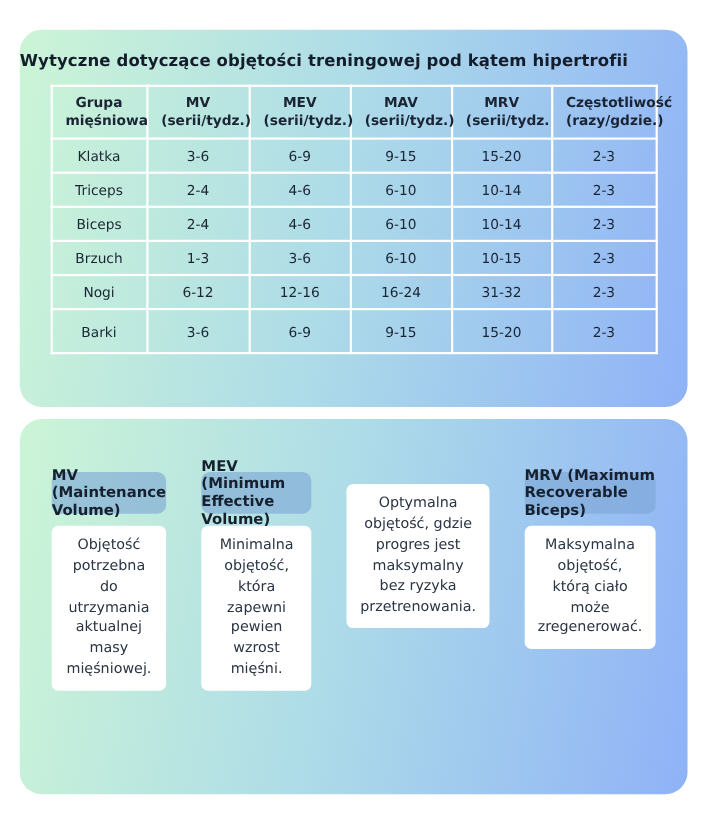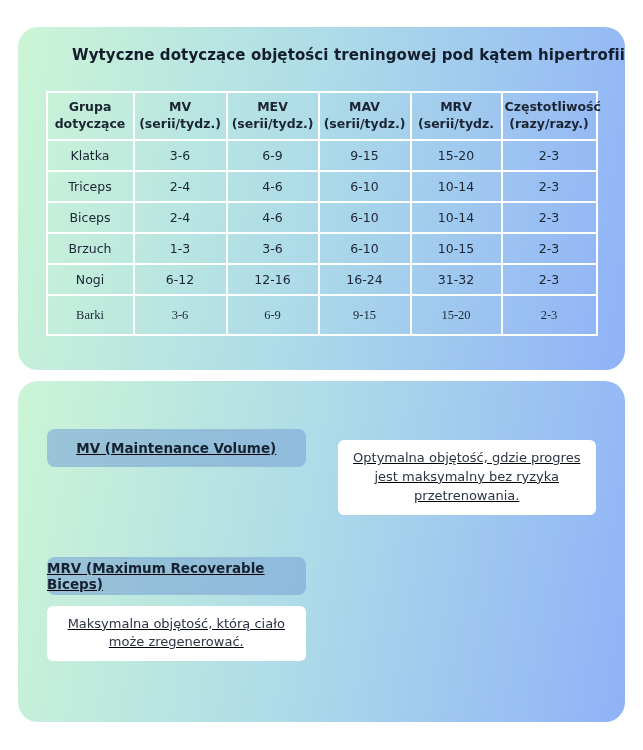--- a/index.html
+++ b/index.html
@@ -26,56 +26,55 @@
     margin-top: 27px;
     height: 343px;
     padding-top: 19px;
   }
   .panel-bottom {
     margin-top: 11px;
     height: 341px;
     padding: 48px 29px 0 29px;
   }
   .title {
-    text-align: right;
+    text-align: left;
     font-size: 15px;
     font-weight: bold;
     color: #141d2b;
-    margin: 0 0 27px 0;
+    margin: 0 0 13px 0;
     letter-spacing: 0.1px;
   }
   table.volume-table {
     width: 550px;
     margin: 0 auto;
     border-collapse: collapse;
     table-layout: fixed;
   }
   .volume-table th, .volume-table td {
     border: 2px solid #ffffff;
     text-align: center;
     vertical-align: middle;
     color: #1b2433;
     font-size: 12.5px;
-    padding: 0 2px;
+    padding: 0 12px;
   }
   .volume-table thead th {
     font-weight: bold;
     height: 46px;
     line-height: 1.35;
   }
   .volume-table tbody td { height: 29px; font-weight: 500; text-align: center; }
-  .volume-table tbody tr:last-child td { height: 38px; font-family: Liberation Serif, serif; }
+  .volume-table tbody tr:last-child td { height: 38px; }
   .hdr-line { display: block; }
 
   .cards {
     display: grid;
-    grid-template-columns: 1fr 1fr;
+    grid-template-columns: 1fr 1fr 1fr 1fr;
     column-gap: 32px;
     row-gap: 42px;
-    text-decoration: underline;
   }
   .card-header {
     background: rgba(124, 166, 213, 0.62);
     border-radius: 8px;
     height: 38px;
     display: flex;
     align-items: center;
     justify-content: center;
     font-weight: bold;
     font-size: 13.5px;
@@ -111,41 +110,41 @@
           <col style="width:93px">
           <col style="width:92px">
         <col style="width:92px">
           <col style="width:91px">
           <col style="width:95px">
       </colgroup>
       <thead>
         <tr>
           <th>
             <span class="hdr-line">Grupa</span>
-            <span class="hdr-line">dotyczące</span>
+            <span class="hdr-line">mięśniowa</span>
           </th>
           <th>
             <span class="hdr-line">MV</span>
             <span class="hdr-line">(serii/tydz.)</span>
           </th>
           <th>
             <span class="hdr-line">MEV</span>
             <span class="hdr-line">(serii/tydz.)</span>
           </th>
           <th>
             <span class="hdr-line">MAV</span>
             <span class="hdr-line">(serii/tydz.)</span>
           </th>
           <th>
             <span class="hdr-line">MRV</span>
             <span class="hdr-line">(serii/tydz.</span>
           </th>
           <th>
             <span class="hdr-line">Częstotliwość</span>
-            <span class="hdr-line">(razy/razy.)</span>
+            <span class="hdr-line">(razy/gdzie.)</span>
           </th>
         </tr>
       </thead>
       <tbody>
         <tr>
           <td>Klatka</td>
           <td>3-6</td>
           <td>6-9</td>
           <td>9-15</td>
           <td>15-20</td>
@@ -193,22 +192,27 @@
         </tr>
       </tbody>
     </table>
   </div>
 
   <div class="panel panel-bottom">
     <div class="cards">
 
       <div class="card">
         <div class="card-header">MV (Maintenance Volume)</div>
-      </div>
-
+        <div class="card-body">Objętość potrzebna do utrzymania aktualnej masy mięśniowej.</div>
+      </div>
+
+      <div class="card">
+        <div class="card-header">MEV (Minimum Effective Volume)</div>
+        <div class="card-body">Minimalna objętość, która zapewni pewien wzrost mięśni.</div>
+      </div>
 
       <div class="card">
         <div class="card-body">Optymalna objętość, gdzie progres jest maksymalny bez ryzyka przetrenowania.</div>
       </div>
 
       <div class="card">
         <div class="card-header">MRV (Maximum Recoverable Biceps)</div>
         <div class="card-body">Maksymalna objętość, którą ciało może zregenerować.</div>
       </div>
 

